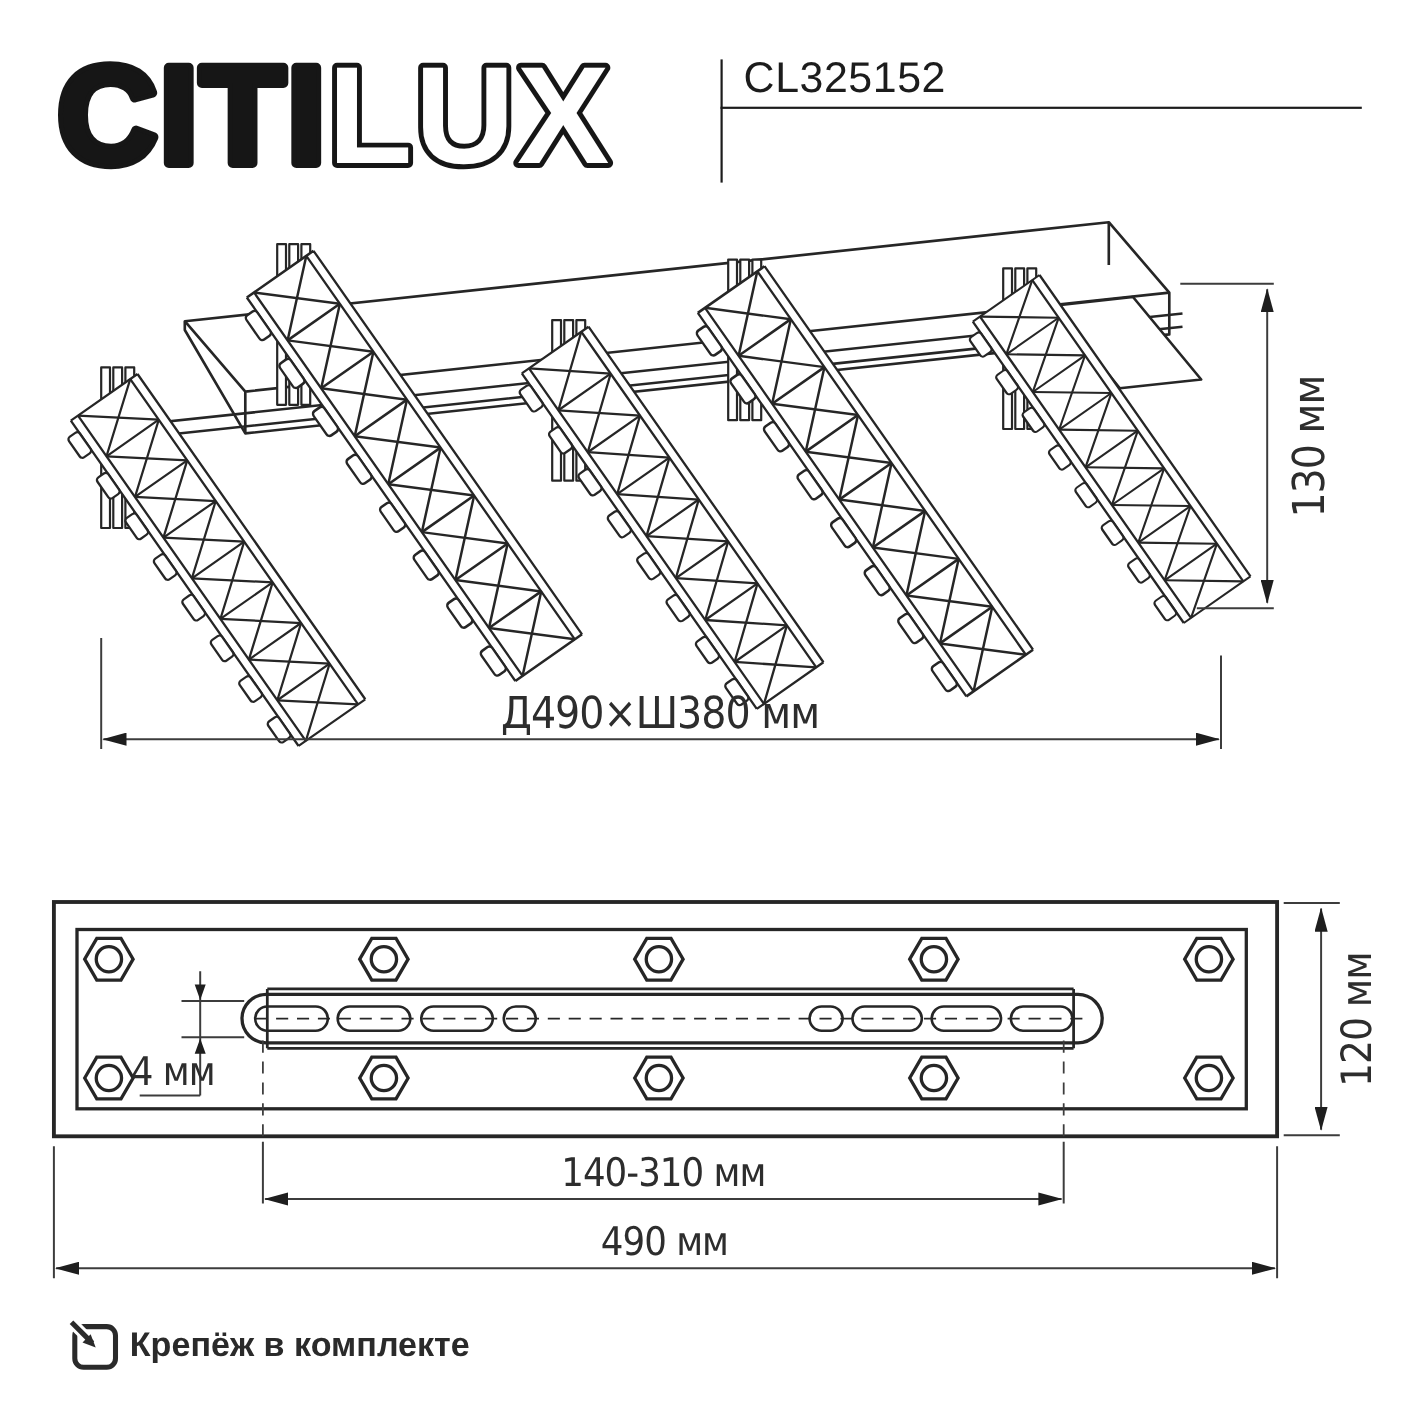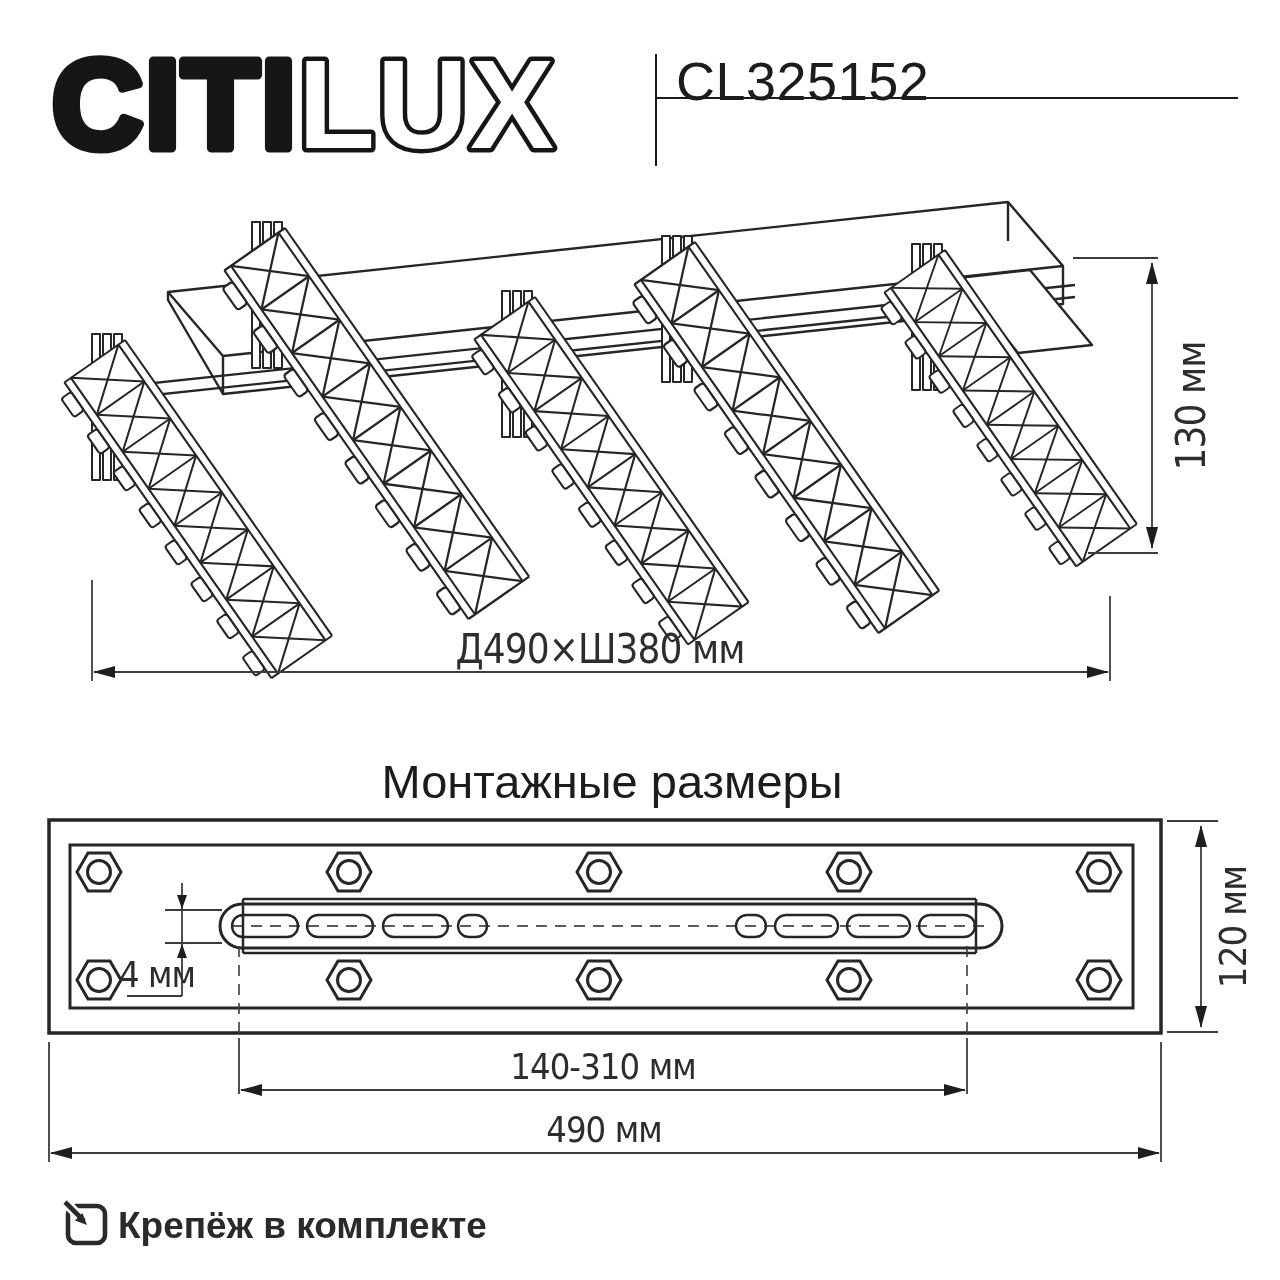--- a/index.html
+++ b/index.html
@@ -1,32 +1,32 @@
 <!DOCTYPE html>
 <html><head>
 <meta charset="utf-8">
 <style>
   html,body{margin:0;padding:0;background:#fff;}
   .page{position:relative;width:1280px;height:1280px;background:#ffffff;overflow:hidden;
         font-family:"Liberation Sans",sans-serif;color:#1f1f1f;}
   .art{position:absolute;left:0;top:0;width:1280px;height:1280px;}
   .lbl{position:absolute;white-space:nowrap;}
-  .hdr-model{left:676px;top:50px;font-size:54px;letter-spacing:0.5px;color:#1c1c1c;}
+  .hdr-model{left:676px;top:50px;font-size:39px;letter-spacing:0.5px;color:#1c1c1c;}
   .hdr-sub{left:668px;top:100px;font-size:57px;letter-spacing:1px;color:#1c1c1c;}
   .vline{position:absolute;left:655px;top:54px;width:2px;height:112px;background:#1c1c1c;}
   .hline{position:absolute;left:655px;top:97px;width:583px;height:2px;background:#1c1c1c;}
   .mount-title{left:612px;top:754px;font-size:47px;color:#1c1c1c;transform:translateX(-50%);}
   .dim{font-family:"DejaVu Sans",sans-serif;color:#2d2d2d;letter-spacing:-1px;}
   .dim-footprint{left:600px;top:626px;font-size:40px;transform:translateX(-50%) scaleX(.9);}
   .dim-130{left:1191px;top:406px;font-size:40px;transform:translate(-50%,-50%) rotate(-90deg) scaleX(.9);}
   .dim-120{left:1233px;top:927px;font-size:38px;transform:translate(-50%,-50%) rotate(-90deg) scaleX(.9);}
   .dim-4{left:157px;top:954px;font-size:36px;transform:translateX(-50%) scaleX(.9);}
   .dim-range{left:603px;top:1046px;font-size:36px;transform:translateX(-50%) scaleX(.9);}
   .dim-490{left:604px;top:1109px;font-size:36px;transform:translateX(-50%) scaleX(.9);}
-  .foot-note{left:118px;top:1205px;font-size:37px;font-weight:600;color:#2a2a2a;}
+  .foot-note{left:118px;top:1205px;font-size:31px;font-weight:600;color:#2a2a2a;}
 </style>
 </head>
 <body>
 
 <div class="page">
 
   <svg class="art" viewBox="0 0 1280 1280">
     <defs>
       <marker id="ah" viewBox="0 0 22 12" refX="21" refY="6" markerWidth="22" markerHeight="12" orient="auto-start-reverse" markerUnits="userSpaceOnUse">
         <path d="M0,0 L22,6 L0,12 Z" fill="#1e1e1e"></path>
@@ -175,20 +175,19 @@
     </g>
   </svg>
 
   <div class="vline"></div>
   <div class="hline"></div>
   <div class="lbl hdr-model">CL325152</div>
 
   <div class="lbl dim dim-130">130 мм</div>
   <div class="lbl dim dim-footprint">Д490×Ш380 мм</div>
 
-  <div class="lbl mount-title">Монтажные размеры</div>
   <div class="lbl dim dim-4">4 мм</div>
   <div class="lbl dim dim-120">120 мм</div>
   <div class="lbl dim dim-range">140-310 мм</div>
   <div class="lbl dim dim-490">490 мм</div>
 
   <div class="lbl foot-note">Крепёж в комплекте</div>
 </div>
 
 </body></html>

